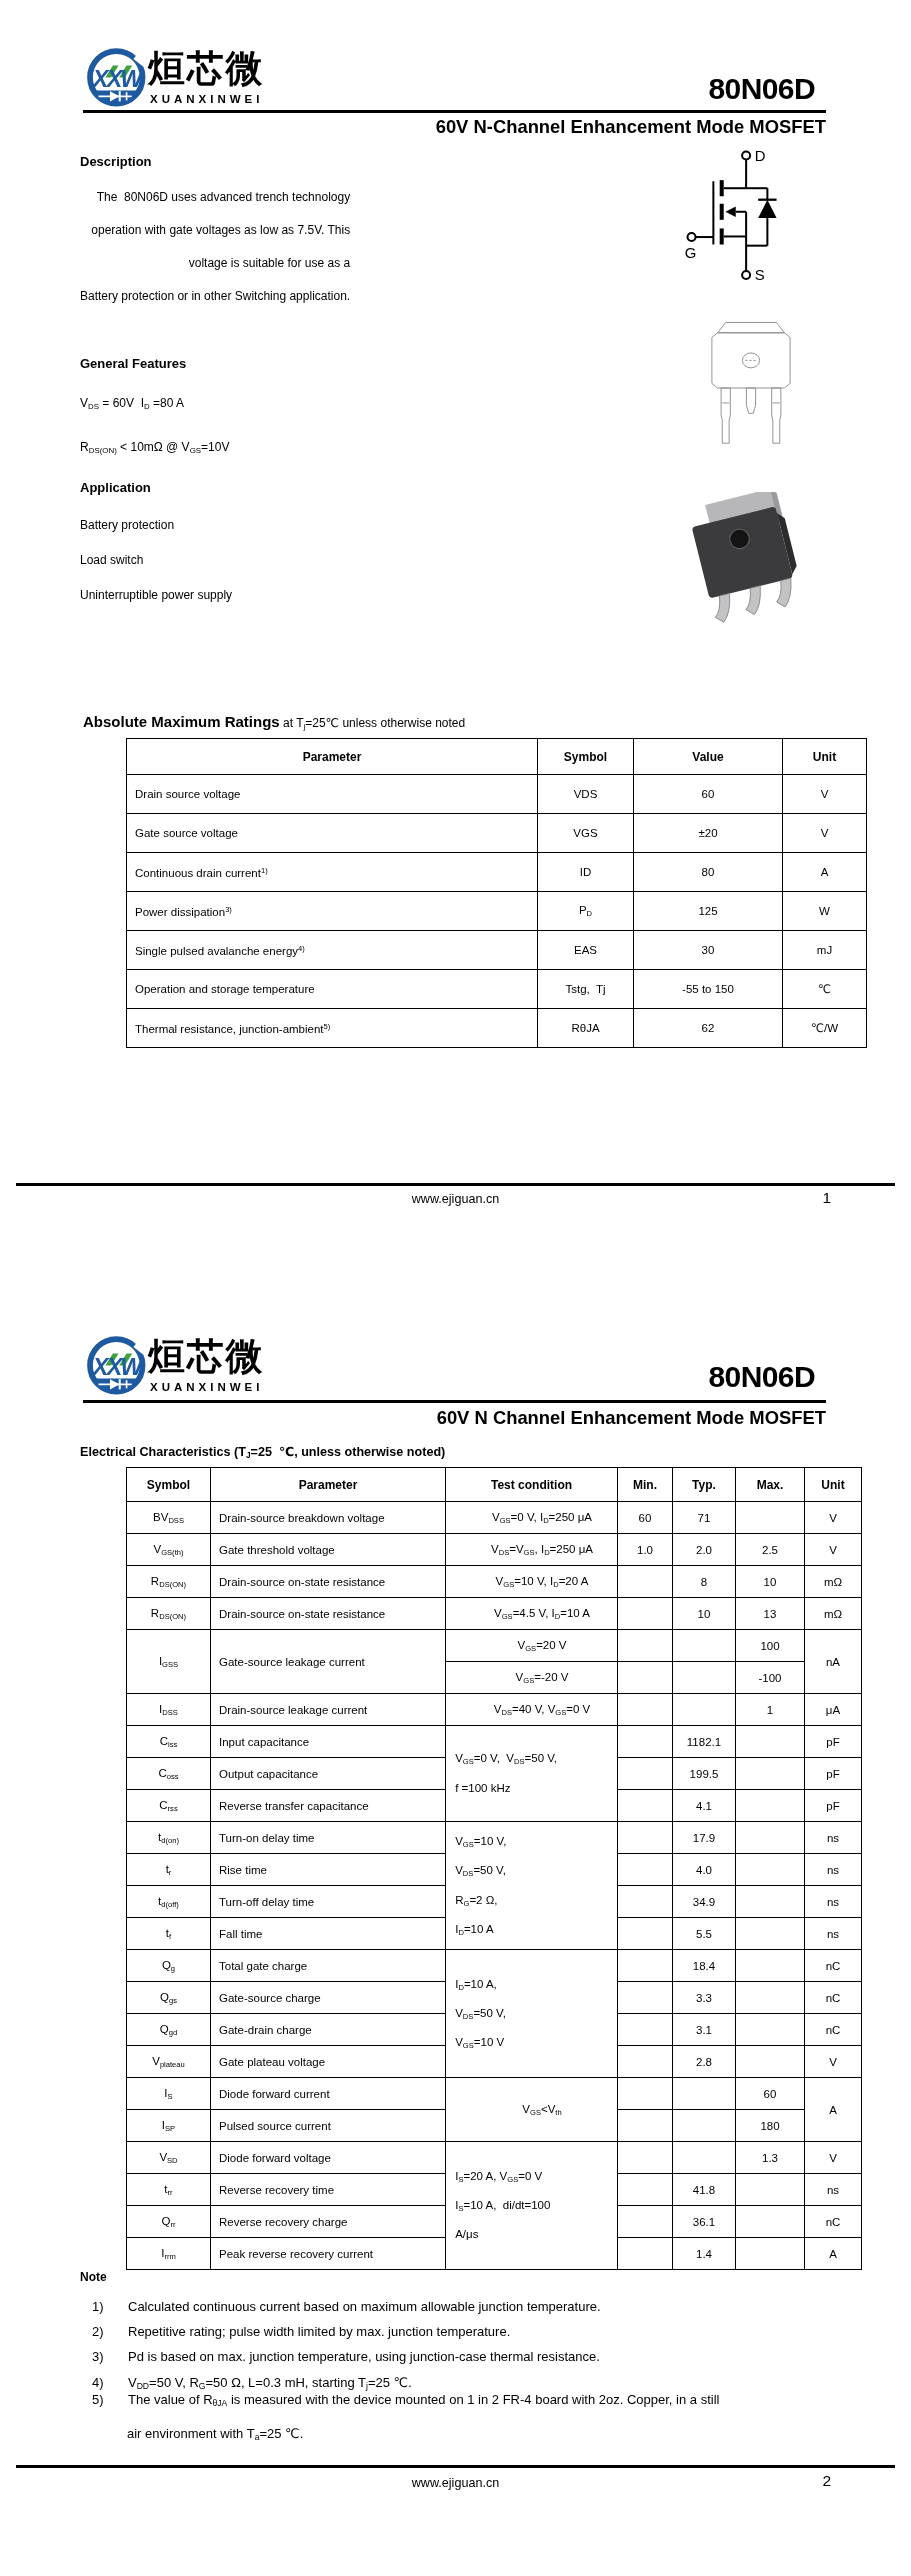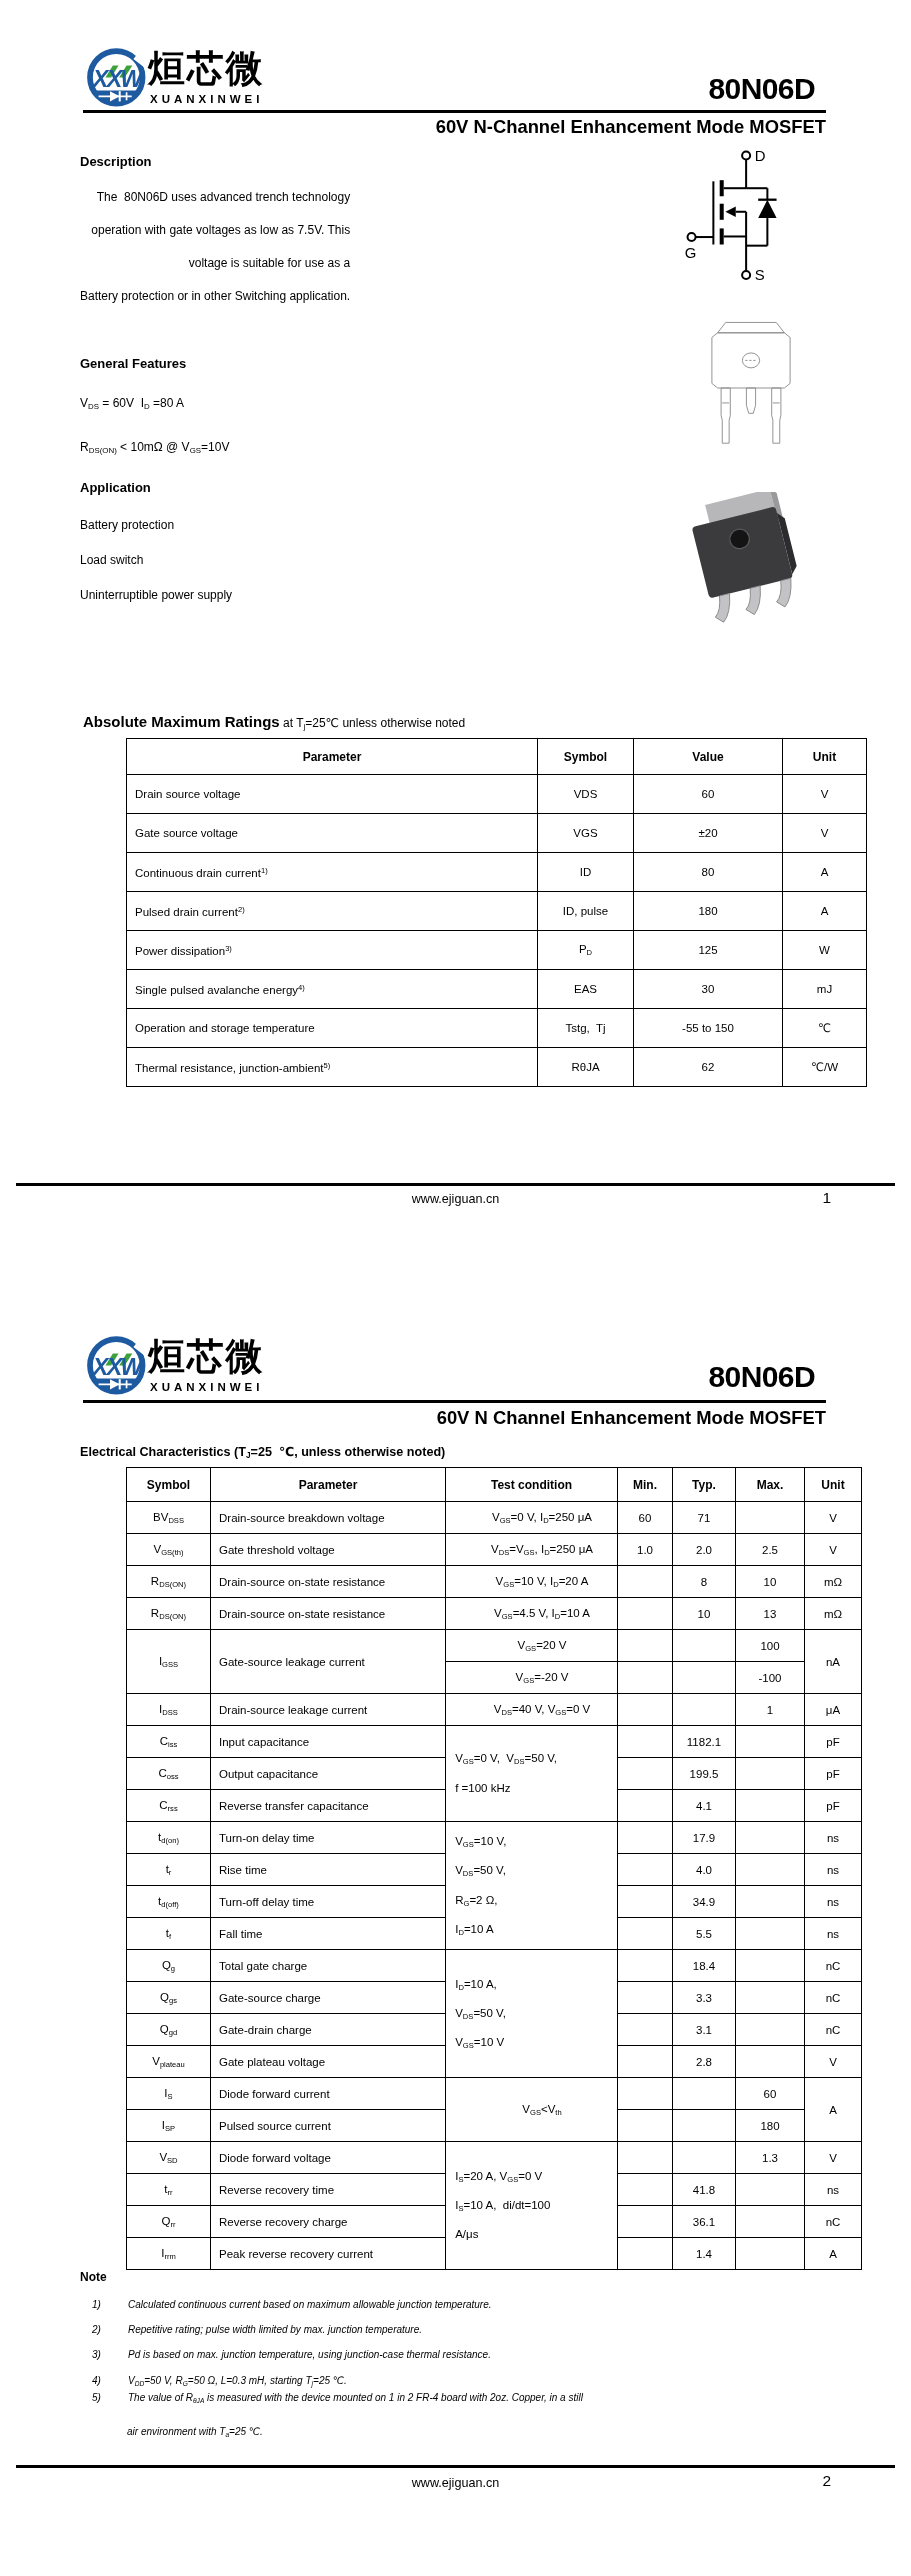--- a/index.html
+++ b/index.html
@@ -31,21 +31,21 @@
   .amr-title b{font-size:15px;font-weight:700;}
   .ec-title{position:absolute;left:80px;top:156px;font-size:12.6px;font-weight:700;}
   .ec-table{position:absolute;left:83px;top:179px;width:734px;border:1.7px solid #000;font-size:11.5px;}
   .ec-table th,.ec-table td{border:solid #000;border-width:1.7px 1.1px;vertical-align:middle;text-align:center;overflow:hidden;}
   .ec-table th{height:31px;font-size:12px;font-weight:700;}
   .ec-table tr{height:32px;}
   .cond{text-align:center;padding-left:22px;}
   .cond-multi{text-align:left !important;padding-left:9.2px;line-height:2.55;}
   
   .note-head{position:absolute;left:80px;top:982px;font-size:12px;font-weight:600;}
-  .note-row{position:absolute;left:92px;font-size:10px;font-style:italic;}
+  .note-row{position:absolute;left:92px;font-size:13px;}
   .note-row .num{display:inline-block;width:36px;}
   
   .footer-rule{position:absolute;left:16px;right:16px;height:2.9px;background:#000;}
   .footer-url{position:absolute;left:0;right:0;text-align:center;font-size:12.6px;}
   .footer-page{position:absolute;right:80px;font-size:15.5px;}
   
   .mosfet-sym{position:absolute;left:680px;top:148px;}
   .pkg-outline{position:absolute;left:705px;top:319px;}
   .pkg-3d{position:absolute;left:690px;top:492px;}
 </style>
@@ -180,26 +180,20 @@
           <td>±20</td>
           <td>V</td>
         </tr>
     <tr>
           <td class="cell-left">Continuous drain current<sup>1)</sup></td>
           <td>ID</td>
           <td>80</td>
           <td>A</td>
         </tr>
     <tr>
-          <td class="cell-left">Pulsed drain current<sup>2)</sup></td>
-          <td>ID, pulse</td>
-          <td>180</td>
-          <td>A</td>
-        </tr>
-    <tr>
           <td class="cell-left">Power dissipation<sup>3)</sup></td>
           <td>P<sub>D</sub></td>
           <td>125</td>
           <td>W</td>
         </tr>
     <tr>
           <td class="cell-left">Single pulsed avalanche energy<sup>4)</sup></td>
           <td>EAS</td>
           <td>30</td>
           <td>mJ</td>

